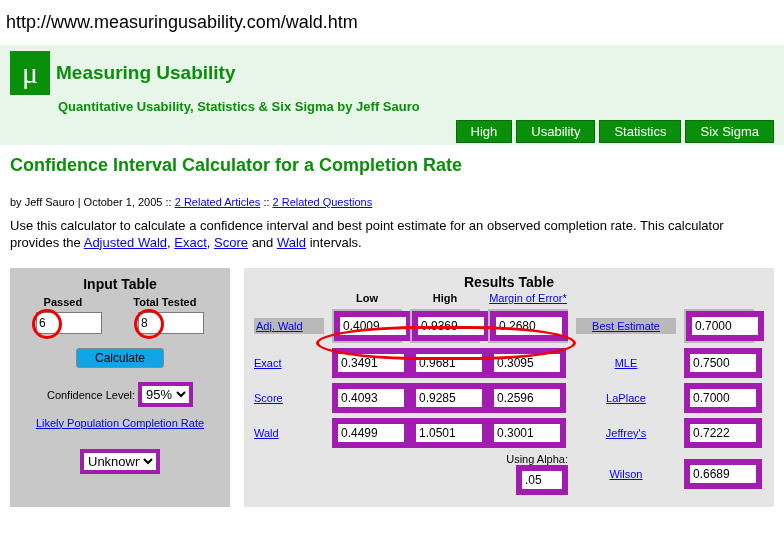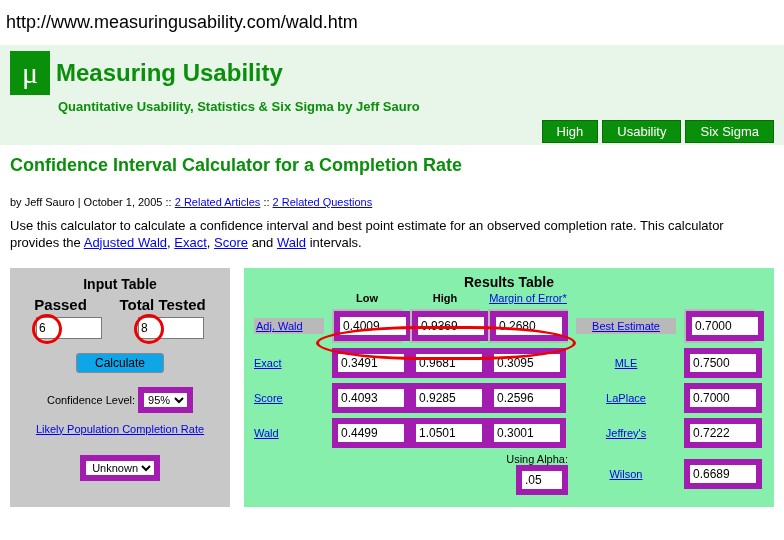--- a/index.html
+++ b/index.html
@@ -24,21 +24,21 @@
   .logo {
     width: 40px; height: 44px;
     background: #0a8f0a;
     color: #fff;
     font-size: 30px;
     font-family: Georgia, serif;
     display: flex; align-items: center; justify-content: center;
     margin-right: 6px;
   }
   .brand {
-    font-size: 24px;
+    font-size: 19px;
     font-weight: bold;
     color: #0a8f0a;
   }
   .tagline {
     font-size: 13px;
     font-weight: bold;
     color: #0a8f0a;
     margin: 4px 0 6px 48px;
   }
   .nav-row {
@@ -84,21 +84,21 @@
     padding: 8px 8px 14px 8px;
     box-sizing: border-box;
     position: relative;
   }
   .input-table h3 {
     margin: 0 0 4px 0;
     font-size: 14px;
     text-align: center;
     font-weight: bold;
   }
-  .pt-cols { display: flex; justify-content: space-around; font-size: 15px; font-weight: bold; }
+  .pt-cols { display: flex; justify-content: space-around; font-size: 11px; font-weight: bold; }
   .pt-inputs { display: flex; justify-content: space-around; margin: 4px 0 14px 0; position: relative; }
   .txt {
     width: 60px;
     height: 18px;
     font-size: 12px;
     padding: 1px 2px;
     border: 1px solid #7a7a7a;
     background: #fff;
   }
   .circle {
@@ -112,28 +112,28 @@
     margin: 0 auto 14px auto;
     padding: 2px 18px;
     font-size: 12px;
     background: #0ea5e9;
     border: 1px solid #888;
     border-radius: 3px;
     cursor: pointer;
   }
   .cl-row { font-size: 11px; text-align: center; margin-bottom: 10px; }
   .sel {
-    font-size: 11px;
-    border: 6px solid #a21caf;
+    font-size: 13px;
+    border: 4px solid #a21caf;
     background: #fff;
   }
   .lpcr { font-size: 11px; text-align: center; }
   .lpcr a { color: #0000EE; }
   .results {
-    background: #86efac;
+    background: #e5e5e5;
     flex: 1;
     padding: 6px 10px 12px 10px;
     box-sizing: border-box;
     position: relative;
   }
   .results h3 {
     margin: 0 0 2px 0;
     text-align: center;
     font-size: 14px;
     font-weight: bold;
@@ -173,20 +173,21 @@
 
 <div class="header-block">
   <div class="logo-row">
     <div class="logo">μ</div>
     <div class="brand">Measuring Usability</div>
   </div>
   <div class="tagline">Quantitative Usability, Statistics &amp; Six Sigma by Jeff Sauro</div>
   <div class="nav-row">
     <div class="nav-btn">High</div>
     <div class="nav-btn">Usability</div>
+    <div class="nav-btn">Statistics</div>
     <div class="nav-btn">Six Sigma</div>
   </div>
 </div>
 
 <div class="page-title">Confidence Interval Calculator for a Completion Rate</div>
 
 <div class="byline">
   <span>by Jeff Sauro | October 1, 2005 :: </span>
   <a href="#">2 Related Articles</a>
   <span>:: </span>

